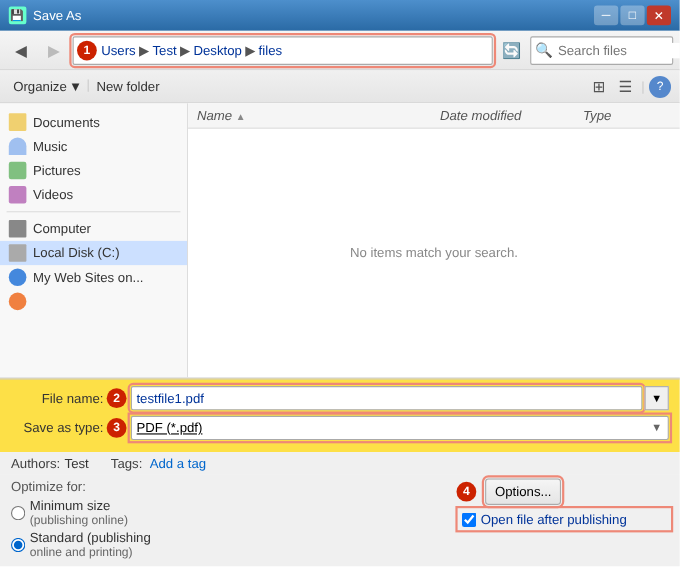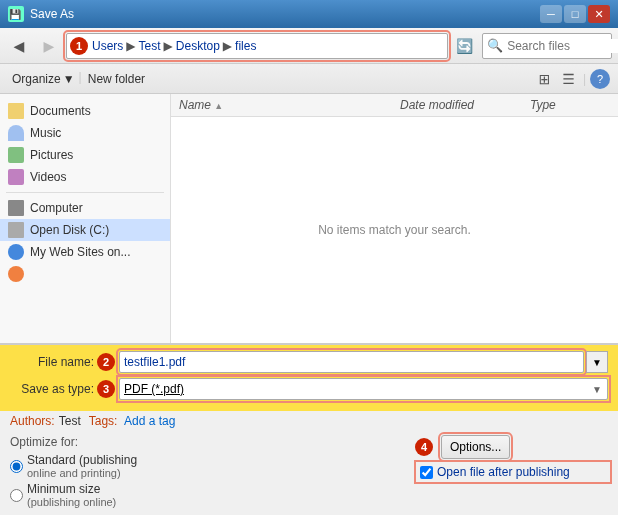--- a/index.html
+++ b/index.html
@@ -232,23 +232,23 @@
 
     
     .meta-row {
       display: flex;
       align-items: center;
       padding: 3px 10px;
       font-size: 12px;
       color: #555;
       background: #f0f0f0;
     }
-    .meta-label { color: #c2410c; margin-right: 4px; text-align: center; }
+    .meta-label { color: #404040; margin-right: 4px; text-align: center; }
     .meta-value { color: #333; }
-    .meta-link { color: #0066cc; cursor: pointer; text-decoration: none; margin-left: 8px; }
+    .meta-link { color: #0066cc; cursor: pointer; text-decoration: none; margin-left: 20px; }
 
     
     .options-row {
       display: flex;
       padding: 4px 10px 4px;
       background: #f0f0f0;
     }
     .optimize-section {
       flex: 1;
     }
@@ -384,21 +384,21 @@
       <div class="sidebar-icon icon-videos"></div>
       <span>Videos</span>
     </div>
     <div class="sidebar-divider"></div>
     <div class="sidebar-item">
       <div class="sidebar-icon icon-computer"></div>
       <span>Computer</span>
     </div>
     <div class="sidebar-item selected">
       <div class="sidebar-icon icon-disk"></div>
-      <span>Open Disk (C:)</span>
+      <span>Local Disk (C:)</span>
     </div>
     <div class="sidebar-item">
       <div class="sidebar-icon icon-web"></div>
       <span>My Web Sites on...</span>
     </div>
     <div class="sidebar-item">
       <div class="sidebar-icon icon-share"></div>
     </div>
   </div>
 
@@ -450,31 +450,31 @@
   <a class="meta-link">
     <span class="meta-label">Tags:</span>
     <span>Add a tag</span>
   </a>
 </div>
 
 <div class="options-row">
   <div class="optimize-section">
     <div class="optimize-label">Optimize for:</div>
     <div class="radio-option">
+      <input type="radio" name="optimize" class="radio-input" style="">
+      <span class="radio-text">
+        Minimum size<br><small>(publishing online)</small>
+      </span>
+    </div>
+    <div class="radio-option">
       <input type="radio" name="optimize" class="radio-input" checked="" style="">
       <span class="radio-text">
         Standard (publishing<br><small>online and printing)</small>
       </span>
     </div>
-    <div class="radio-option">
-      <input type="radio" name="optimize" class="radio-input" style="">
-      <span class="radio-text">
-        Minimum size<br><small>(publishing online)</small>
-      </span>
-    </div>
   </div>
 
   <div class="right-options">
     <div style="display:flex;align-items:center;gap:4px;">
       <span class="badge">4</span>
       <button class="options-btn">Options...</button>
     </div>
     <div class="checkbox-row">
       <input type="checkbox" checked="" style="">
       <span class="checkbox-label">Open file after publishing</span>

